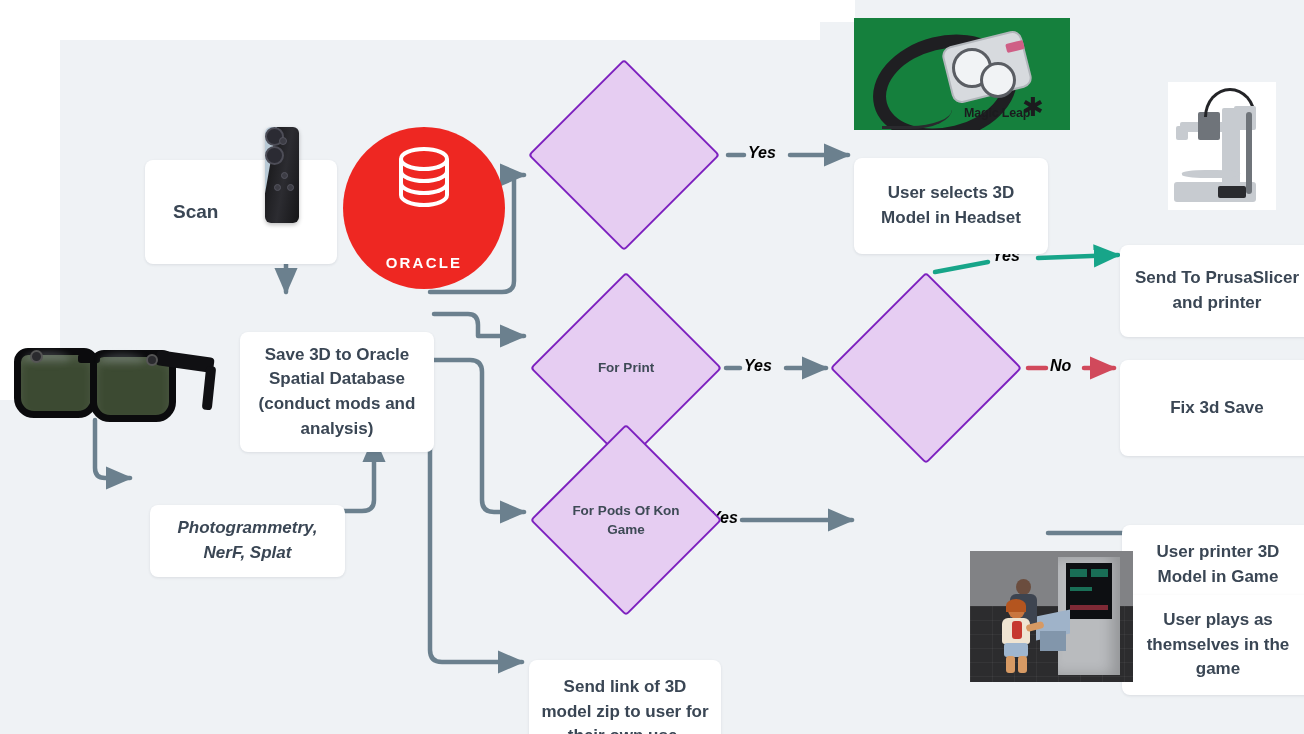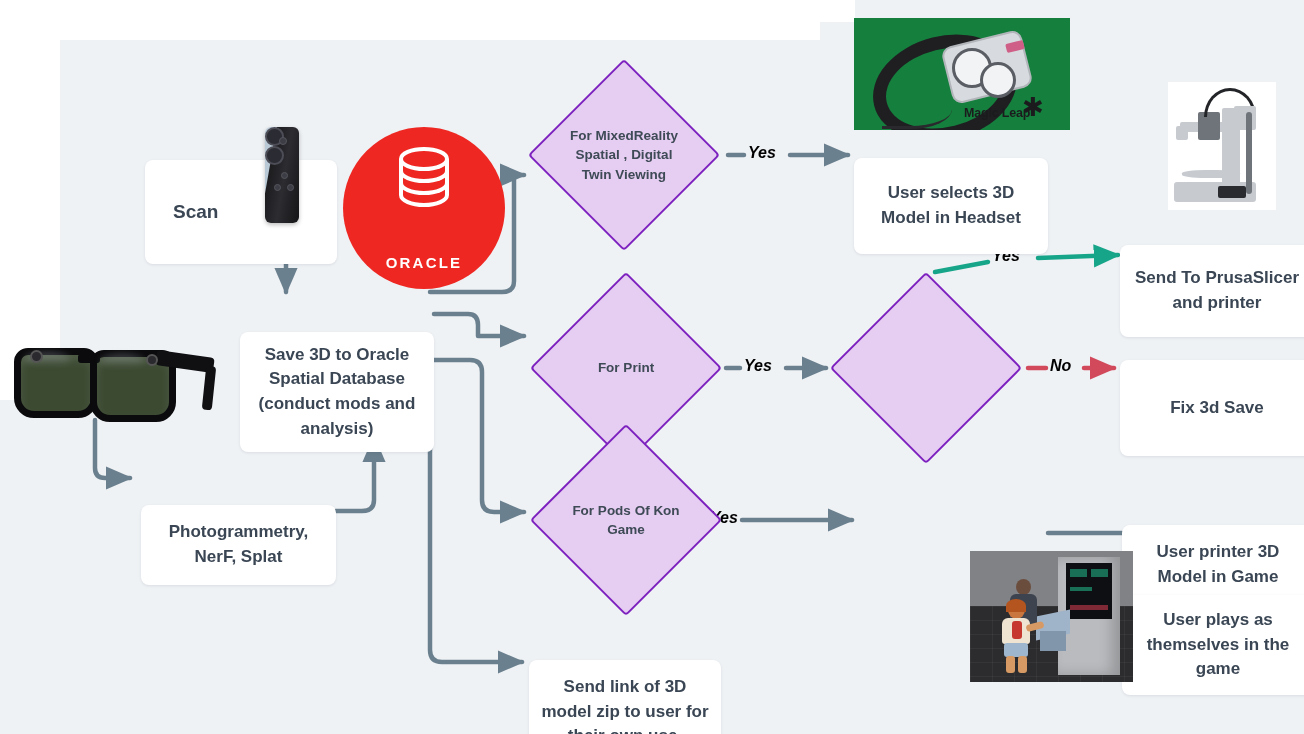--- a/index.html
+++ b/index.html
@@ -327,26 +327,25 @@
     <div class="lens" style="left:82px; top:14px; width:72px; height:58px;"></div>
     <div class="bridge" style="left:70px; top:18px; width:22px; height:9px;"></div>
     <div class="temple" style="left:148px; top:18px; width:58px; height:15px; transform:rotate(8deg);"></div>
     <div class="temple" style="left:196px; top:30px; width:10px; height:44px; transform:rotate(6deg);"></div>
     <div class="reflect" style="left:16px; top:16px; width:46px; height:14px;"></div>
     <div class="reflect" style="left:92px; top:18px; width:44px; height:13px;"></div>
     <div style="position:absolute; left:22px; top:14px; width:9px; height:9px; border-radius:50%; background:#2a2a2e; border:2px solid #555;"></div>
     <div style="position:absolute; left:138px; top:18px; width:8px; height:8px; border-radius:50%; background:#2a2a2e; border:2px solid #555;"></div>
   </div>
 
-  <div class="node" style="left:141px; top:465px; width:195px; height:80px;">
+  <div class="node" style="left:150px; top:465px; width:195px; height:72px;font-style:italic;">
     <span class="txt">Photogrammetry, NerF, Splat</span>
   </div>
 
   <div class="diamond" style="left:556px; top:87px; width:136px; height:136px;"></div>
-  <div class="diamond-label" style="left:565px; top:98px; width:118px; height:114px;">For MixedReality Spatial , Digital Twin Viewing</div>
 
   <div class="diamond" style="left:558px; top:300px; width:136px; height:136px;"></div>
   <div class="diamond-label" style="left:566px; top:312px; width:120px; height:112px;">For Print</div>
 
   <div class="diamond" style="left:558px; top:452px; width:136px; height:136px;"></div>
   <div class="diamond-label" style="left:566px; top:464px; width:120px; height:112px;">For Pods Of Kon Game</div>
 
   <div class="diamond" style="left:858px; top:300px; width:136px; height:136px;"></div>
 
   <div class="headset-img" style="left:854px; top:18px; width:192px; height:112px;">

